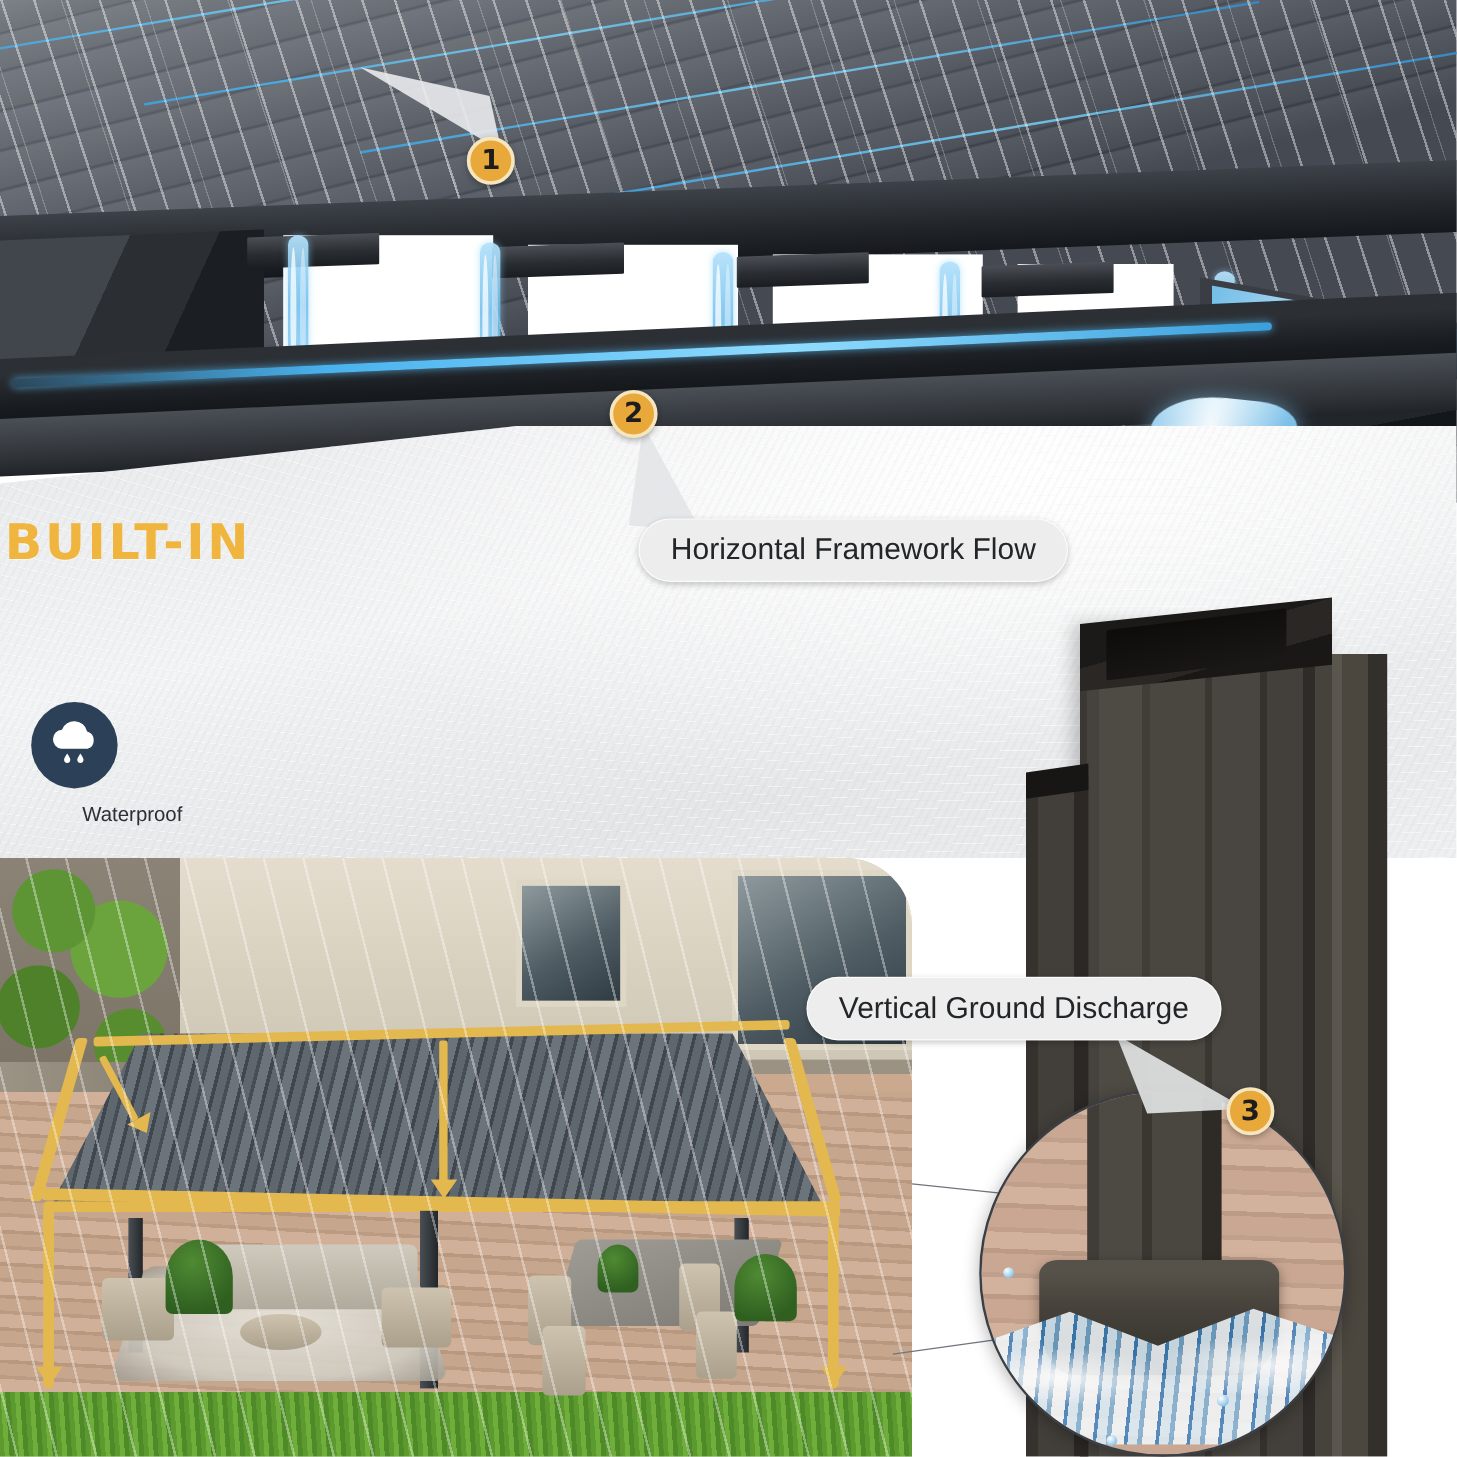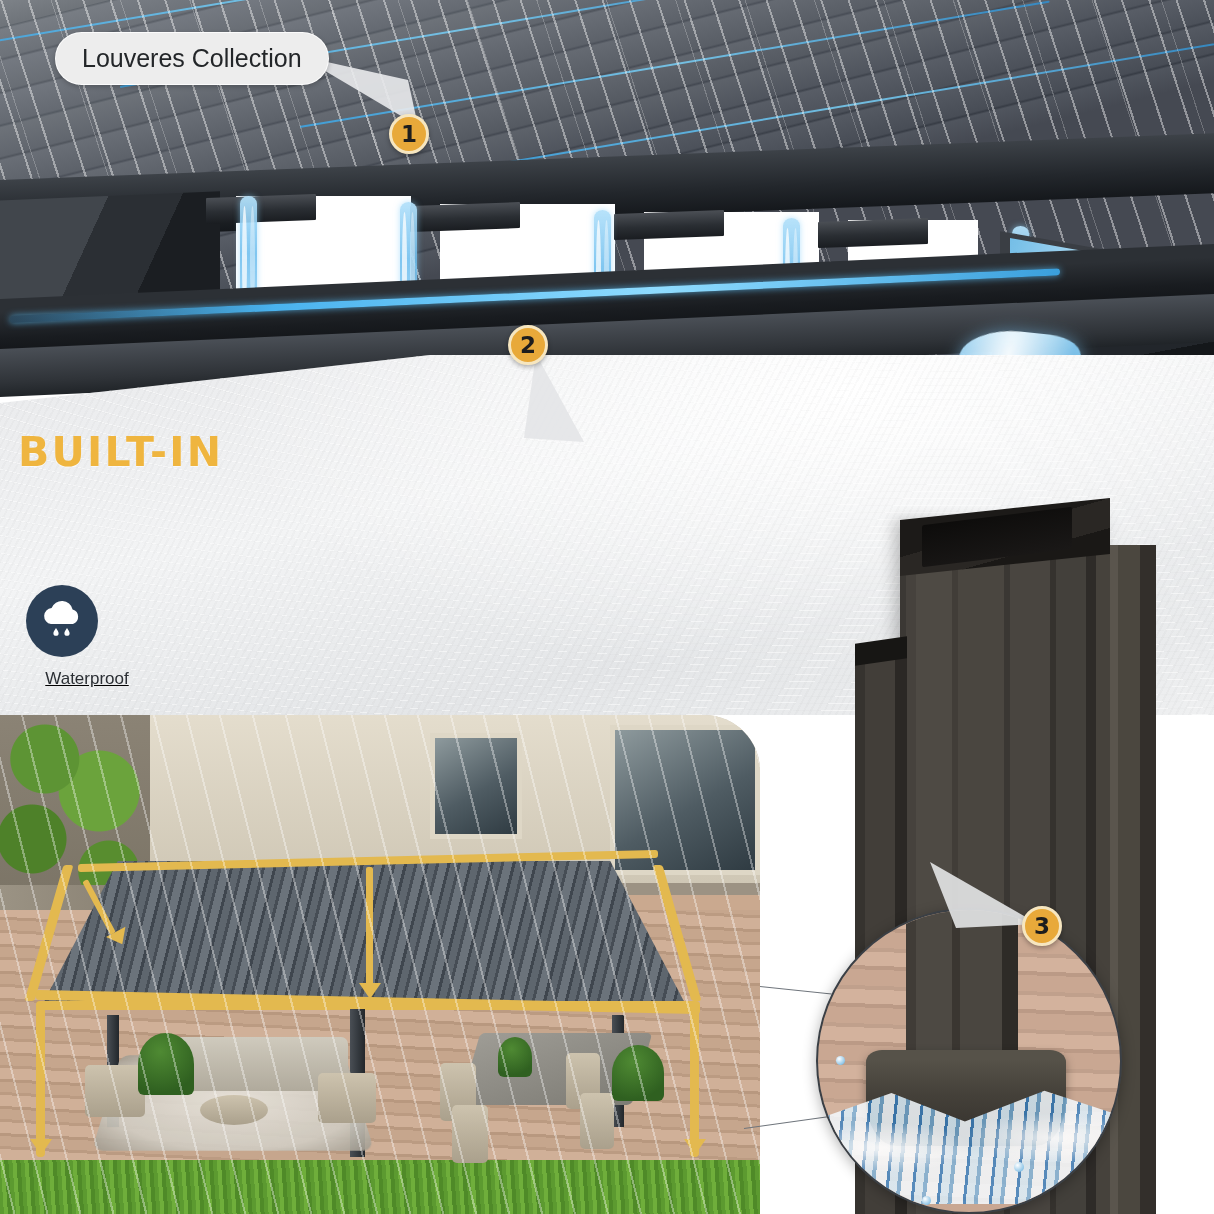--- a/index.html
+++ b/index.html
@@ -134,21 +134,21 @@
       radial-gradient(ellipse 900px 420px at 70% 10%, #ffffff, rgba(255,255,255,0) 70%),
       linear-gradient(168deg, #e9eaec 0%, #f3f4f5 38%, #e4e6e8 72%, #eff0f1 100%);
     clip-path: polygon(0 48px, 430px 0, 1214px 0, 1214px 100%, 0 100%);
   }
   .mid-swirl{
     position:absolute; inset:0; pointer-events:none; opacity:.6;
     background:
       repeating-radial-gradient(ellipse 1100px 260px at 78% -30%, rgba(255,255,255,0) 0 13px, rgba(255,255,255,.85) 13px 15px, rgba(0,0,0,.022) 15px 17px, rgba(255,255,255,0) 17px 30px);
   }
 
-  .headline-wrap { position:absolute; left:18px; top:432px; }
+  .headline-wrap { position:absolute; left:4px; top:432px; }
   .h-built {
     font-size:41px; font-weight:bold; letter-spacing:2.2px;
     color:#efb53f; line-height:1.0;
     font-family:"DejaVu Sans", sans-serif;
     text-shadow: 0 1px 0 rgba(255,255,255,.6);
   }
   .h-drain-row{ display:flex; align-items:flex-start; gap:14px; margin-top:9px; }
   .h-drain {
     font-size:44px; font-weight:bold; letter-spacing:0.5px;
     color:#273852; line-height:1.0;
@@ -160,21 +160,21 @@
     position:absolute; left:8px; top:0; width:0; height:0;
     border-left:20px solid #273852; border-bottom:30px solid transparent;
     transform: skewX(-6deg);
   }
   .flagmark .fm-g{
     position:absolute; left:6px; top:28px; width:0; height:0;
     border-left:18px solid #efb53f; border-bottom:14px solid transparent;
   }
 
   .features { position:absolute; left:22px; top:585px; display:flex; gap:73px; }
-  .feat { width:130px; text-align:center;text-decoration:underline; }
+  .feat { width:130px; text-align:right; }
   .feat-ic {
     width:72px; height:72px; border-radius:50%;
     background:#2c4057; display:flex; align-items:center; justify-content:center;
     margin-left:4px;
   }
   .feat-lb {
     margin-top:12px; font-size:17px; color:#2b2f34;
     font-family:"Liberation Sans", sans-serif; white-space:nowrap;
   }
 
@@ -485,26 +485,27 @@
     <div class="inset-drop" style="left:36px; top:262px; width:11px; height:11px;"></div>
     <div class="inset-drop" style="left:104px; top:286px; width:9px; height:9px;"></div>
     <div class="inset-drop" style="left:196px; top:252px; width:10px; height:10px;"></div>
     <div class="inset-drop" style="left:242px; top:274px; width:8px; height:8px;"></div>
     <div class="inset-drop" style="left:18px; top:146px; width:9px; height:9px;"></div>
   </div>
 
   <svg class="pointer" style="left:300px; top:52px;" width="140" height="100">
     <polygon points="0,4 118,74 108,28" fill="#e9eaec" opacity="0.9"></polygon>
   </svg>
-  <div class="bubble" style="left:55px; top:32px;">Louveres Collection</div>
   <div class="badge" style="left:389px; top:114px;">1</div>
 
   <svg class="pointer" style="left:520px; top:354px;" width="110" height="104">
     <polygon points="16,0 64,88 4,84" fill="#e4e5e7" opacity="0.92"></polygon>
   </svg>
+  <div class="bubble" style="left:532px; top:432px;">Horizontal Framework Flow</div>
   <div class="badge" style="left:508px; top:325px;">2</div>
 
   <svg class="pointer" style="left:930px; top:862px;" width="130" height="80">
     <polygon points="0,0 108,62 26,66" fill="#e4e5e7" opacity="0.9"></polygon>
   </svg>
+  <div class="bubble" style="left:672px; top:814px;">Vertical Ground Discharge</div>
   <div class="badge" style="left:1022px; top:906px;">3</div>
 
 </div>
 
 </body></html>

